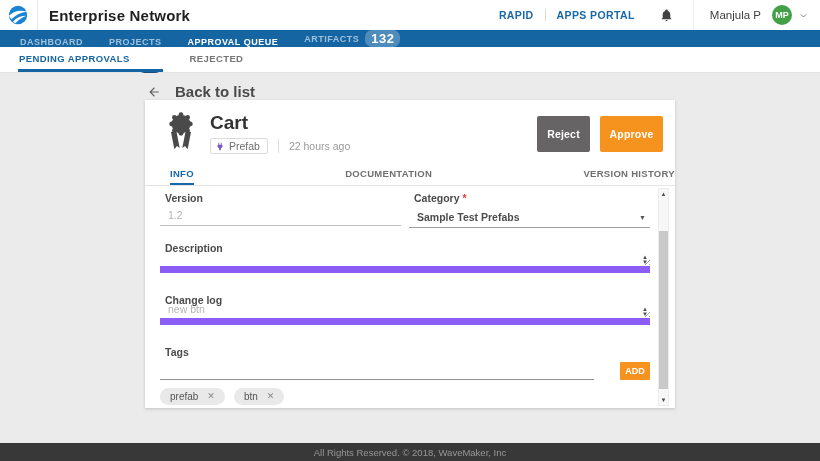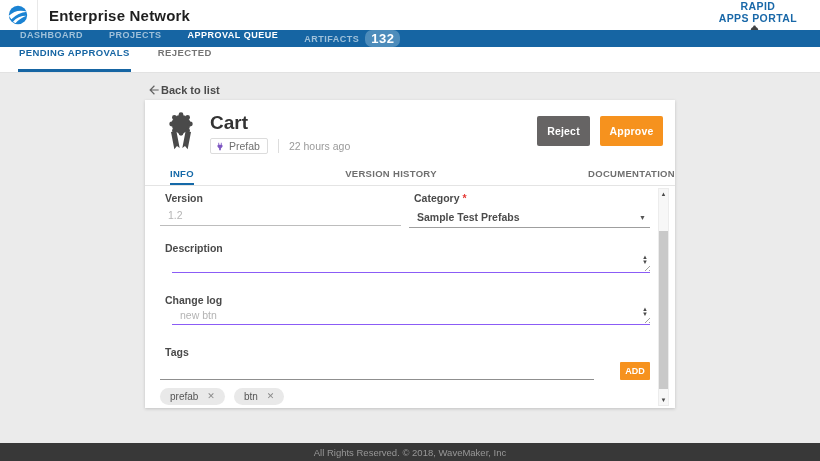--- a/index.html
+++ b/index.html
@@ -5,67 +5,67 @@
   * { margin:0; padding:0; box-sizing:border-box; }
   html,body { width:820px; height:461px; overflow:hidden; }
   body { font-family:"Liberation Sans", sans-serif; background:#ebebeb; }
   .page { display:flex; flex-direction:column; width:820px; height:461px; }
 
   
   .topbar { height:30px; background:#fff; display:flex; align-items:center; padding:0 12px 0 8px; flex:none; }
   .logo { width:20px; height:20px; cursor:pointer; }
   .topbar-sep { width:1px; align-self:stretch; background:#e8e8e8; margin-left:9px; }
   .app-title { font-size:15px; font-weight:bold; color:#1f1f1f; margin-left:11px; letter-spacing:.2px; }
-  .topbar-right { margin-left:auto; display:flex; align-items:center; height:100%;flex-direction:column; }
+  .topbar-right { margin-left:auto; display:flex; align-items:center; height:100%; }
   .top-link { font-size:10.5px; font-weight:bold; color:var(--link-blue,#1968a8); letter-spacing:.4px; padding:0 11px; cursor:pointer; }
   .link-sep { width:1px; height:12px; background:#d9d9d9; }
   .bell-wrap { margin:0 20px 0 14px; cursor:pointer; display:flex; align-items:center; }
   .user-sep { width:1px; align-self:stretch; background:#ededed; margin-right:16px; }
   .user-area { display:flex; align-items:center; cursor:pointer; }
   .user-name { font-size:11.5px; color:#3d3d3d; margin-right:11px; }
   .avatar { width:20px; height:20px; border-radius:50%; background:var(--avatar-green,#43a047); color:#fff;
             font-size:9px; font-weight:bold; display:flex; align-items:center; justify-content:center; }
   .user-caret { margin-left:7px; display:flex; }
 
   
-  .mainnav { height:17px; background:var(--nav-blue,#1665a3); display:flex; align-items:flex-start; padding-left:20px; flex:none; }
+  .mainnav { height:17px; background:var(--nav-blue,#1665a3); display:flex; align-items:flex-end; padding-left:20px; flex:none; }
   .nav-item { font-size:9px; font-weight:bold; letter-spacing:.5px; color:#9fc1da; margin-right:26px;
               display:flex; align-items:center; cursor:pointer; white-space:nowrap; }
   .nav-item.active { color:#fff; }
   .nav-badge { background:var(--badge-light-blue,#4d8cbb); color:#fff; font-size:13px; font-weight:bold;
                border-radius:7px; padding:1px 6px; margin-left:6px; }
 
   
   .subnav { height:26px; background:#fff; border-bottom:1px solid #e2e2e2; display:flex; align-items:stretch; padding-left:18px; flex:none; }
   .subtab { display:flex; align-items:center; font-size:9.5px; font-weight:bold; letter-spacing:.4px; color:#757575;
-            padding:0 1px; margin-right:26px; border-bottom:3px solid transparent; cursor:pointer;flex-direction:column; }
+            padding:0 1px; margin-right:26px; border-bottom:3px solid transparent; cursor:pointer; }
   .subtab.active { color:var(--nav-blue,#1665a3); border-bottom-color:var(--nav-blue,#1665a3); }
   .subtab-badge { background:var(--badge-navy,#1d4e78); color:#fff; font-size:8px; font-weight:bold;
                   border-radius:8px; padding:2px 7px; margin-left:8px;margin-top:40px; }
 
   
   .content { position:relative; flex:1; background:var(--content-bg,#ebebeb); }
   .back-row { position:absolute; left:147px; top:10px; display:flex; align-items:center; cursor:pointer; }
-  .back-text { font-size:11px; font-weight:bold; color:#4a4a4a; }
+  .back-text { font-size:15px; font-weight:bold; color:#4a4a4a; margin-left:14px; }
 
   .card { position:absolute; left:145px; top:27px; width:530px; height:308px; background:#fff;
           box-shadow:0 1px 3px rgba(0,0,0,.18); display:flex; flex-direction:column; }
 
   .card-header { height:64px; padding:12px 12px 0 20px; display:flex; flex:none; }
   .award { width:32px; height:40px; flex:none; }
   .head-text { margin-left:13px; }
   .card-title { font-size:19px; font-weight:bold; color:#333; line-height:22px; }
   .meta-row { display:flex; align-items:center; margin-top:4px; }
   .badge-prefab { display:inline-flex; align-items:center; border:1px solid #dcdcdc; border-radius:2px;
                   padding:1px 7px 1px 4px; font-size:10.5px; color:#6f6f6f; background:#fff; }
   .badge-prefab svg { margin-right:4px; }
   .meta-sep { width:1px; height:14px; background:#ddd; margin:0 10px; }
   .age { font-size:10.5px; color:#9a9a9a; }
   .head-buttons { margin-left:auto; display:flex; gap:10px; padding-top:4px; }
-  .btn { height:30px; font-size:10.5px; font-weight:bold; color:#fff; border:none; border-radius:2px;
+  .btn { height:36px; font-size:10.5px; font-weight:bold; color:#fff; border:none; border-radius:2px;
          cursor:pointer; font-family:inherit; letter-spacing:.2px; }
   .btn-reject { background:var(--reject-gray,#666464); width:53px; }
   .btn-approve { background:var(--accent-orange,#f6921e); width:63px; }
 
   .card-tabs { height:22px; border-bottom:1px solid #e4e4e4; display:flex; padding-left:25px; gap:28px; flex:none;justify-content:space-between; }
   .card-tab { font-size:9.5px; font-weight:bold; letter-spacing:.3px; color:#6f6f6f; display:flex; align-items:center;
               border-bottom:2px solid transparent; cursor:pointer; }
   .card-tab.active { color:#1569a8; border-bottom-color:#1569a8; }
 
   .form-wrap { position:relative; flex:1; overflow:hidden; }
@@ -74,21 +74,21 @@
   .req { color:#e53935; margin-left:3px; }
   .row2col { display:flex; gap:8px; margin-top:6px; }
   .col { flex:1 1 0; }
   .field-value { font-size:10.5px; color:#b5b5b5; padding:5px 0 4px 8px; border-bottom:1px solid #bdbdbd; margin-top:0; }
   .select-value { font-size:10.5px; font-weight:bold; color:#4c4c4c; border-bottom:1px solid #9f9f9f; margin-top:2px;
                   padding:5px 4px 4px 8px; display:flex; align-items:center; justify-content:space-between; cursor:pointer; }
   .select-caret { font-size:7px; color:#555; }
 
   .block-desc { margin-top:14px; }
   .block-gap { margin-top:21px; }
-  .textarea-line { position:relative; height:17px; border-bottom:1px solid #8b5cf6; margin-top:2px; cursor:text;margin-left:12px; }
+  .textarea-line { position:relative; height:17px; border-bottom:7px solid #8b5cf6; margin-top:2px; cursor:text; }
   .ta-value { position:absolute; left:8px; bottom:3px; font-size:10.5px; color:#b3b3b3; }
   .stepper { position:absolute; right:2px; top:-1px; display:flex; flex-direction:column; align-items:center;
              font-size:6px; line-height:5px; color:#4a4a4a; cursor:pointer; }
   .grip { position:absolute; right:0; bottom:1px; width:8px; height:8px; cursor:nwse-resize;
           clip-path:polygon(100% 0,100% 100%,0 100%);
           background:repeating-linear-gradient(-45deg,#a0a0a0 0 1px,transparent 1px 3px); }
 
   .tags-row { display:flex; align-items:flex-end; gap:26px; margin-top:4px; }
   .tags-input { flex:1; height:17px; border-bottom:1px solid #8f8f8f; cursor:text; }
   .btn-add { width:30px; height:18px; background:var(--accent-orange,#f6921e); color:#fff; font-size:9px;
@@ -213,22 +213,22 @@
           </div>
         </div>
         <div class="head-buttons">
           <button class="btn btn-reject">Reject</button>
           <button class="btn btn-approve">Approve</button>
         </div>
       </div>
 
       <div class="card-tabs">
         <span class="card-tab active">INFO</span>
+        <span class="card-tab">DOCUMENTATION</span>
         <span class="card-tab">VERSION HISTORY</span>
-        <span class="card-tab">DOCUMENTATION</span>
       </div>
 
       <div class="form-wrap">
         <div class="form-inner">
 
           <div class="row2col">
             <div class="col">
               <div class="field-label">Version</div>
               <div class="field-value">1.2</div>
             </div>

